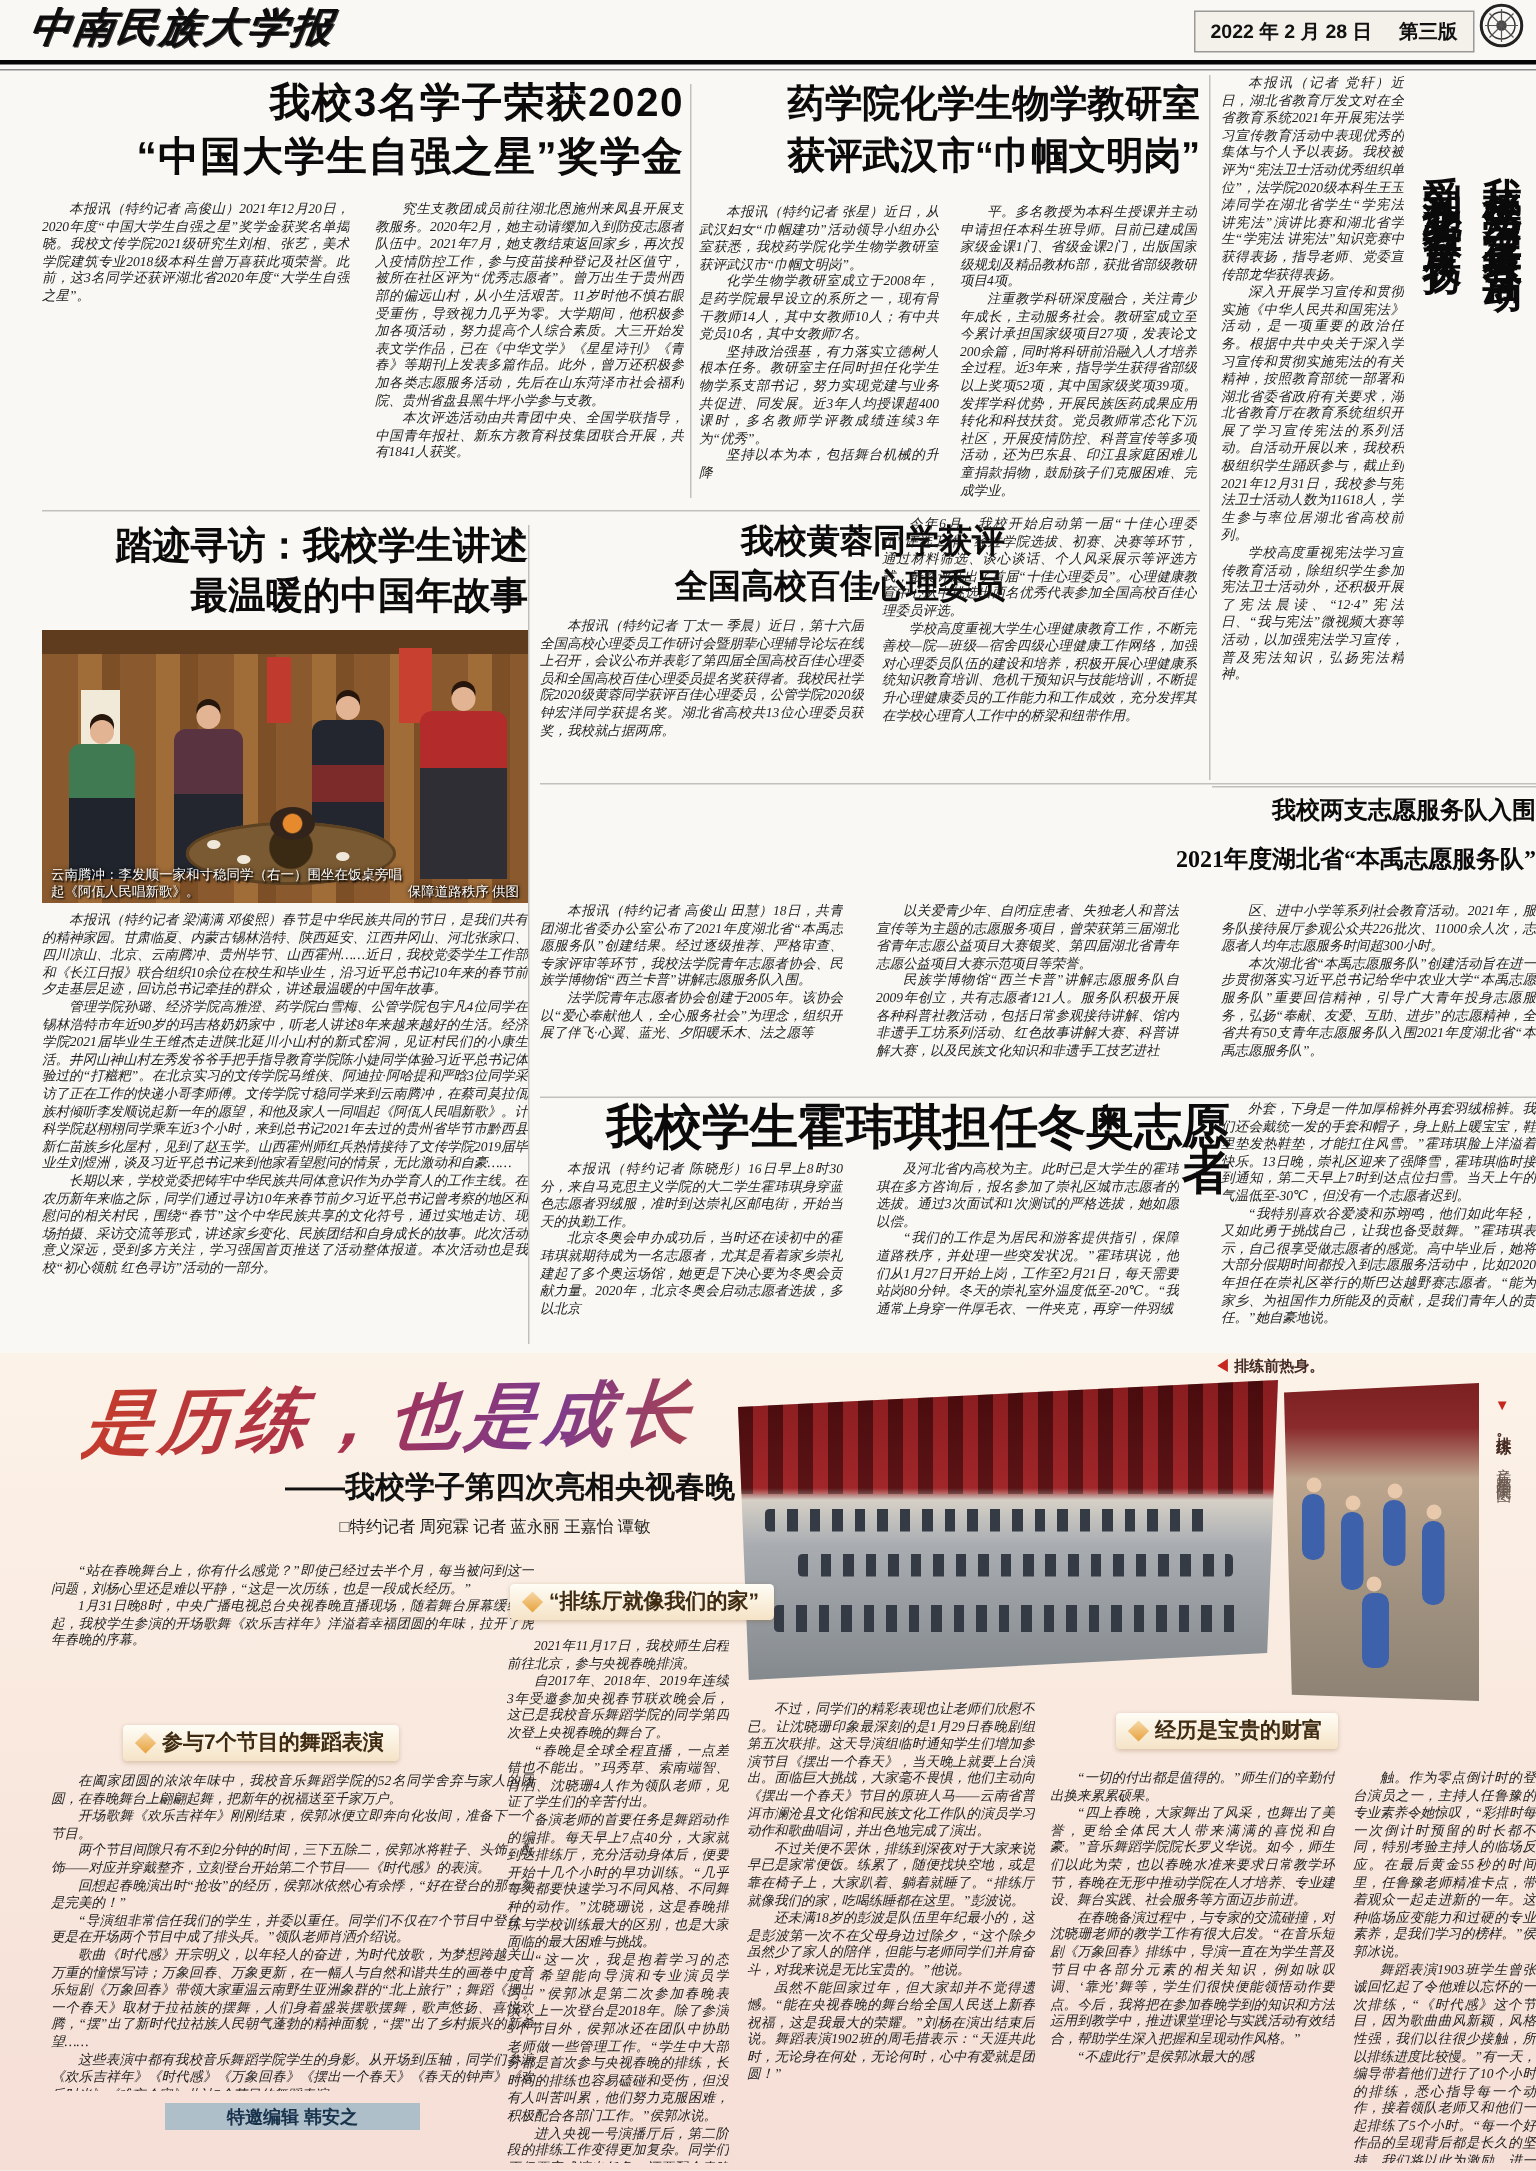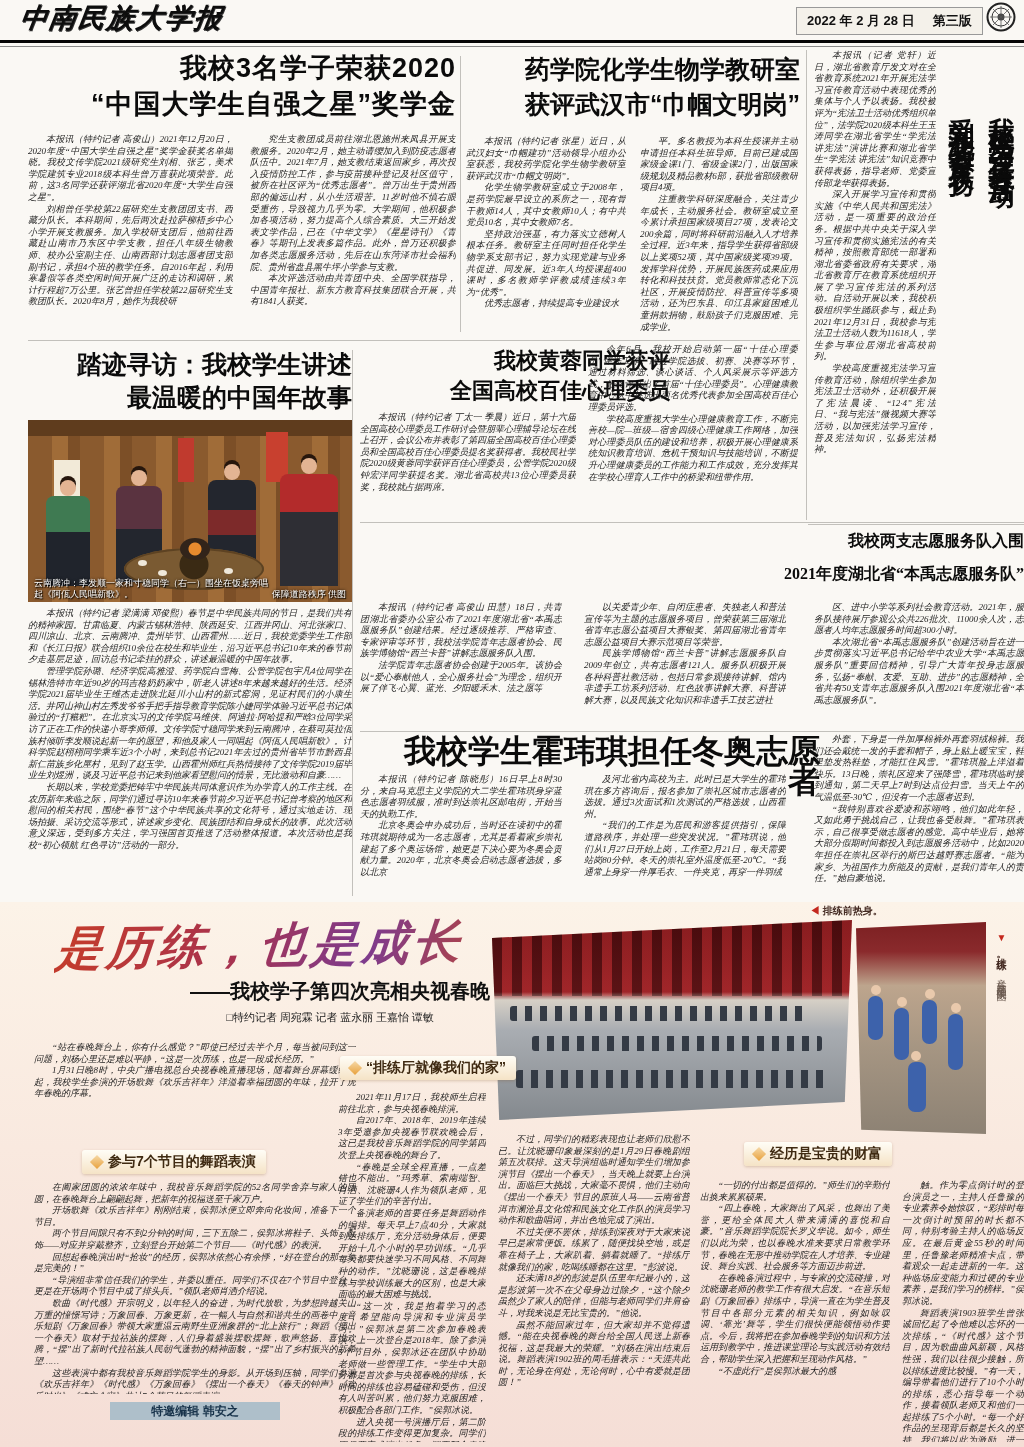--- a/index.html
+++ b/index.html
@@ -115,40 +115,39 @@
   <div class="abs rule-thick"></div>
   <div class="abs rule-thin"></div>
 
   <section>
     <div class="abs hl sans hl1a">
       <div>我校3名学子荣获2020</div>
       <div>“中国大学生自强之星”奖学金</div>
     </div>
     <div class="abs body" style="left:28px;top:134px;width:205px;height:200px;">
         <p class="para">本报讯（特约记者 高俊山）2021年12月20日，2020年度“中国大学生自强之星”奖学金获奖名单揭晓。我校文传学院2021级研究生刘相、张艺，美术学院建筑专业2018级本科生曾万喜获此项荣誉。此前，这3名同学还获评湖北省2020年度“大学生自强之星”。</p>
-        <p class="para">刘相曾任学校第22届研究生支教团团支书、西藏分队长。本科期间，先后两次赴拉萨柳梧乡中心小学开展支教服务。加入学校研支团后，他前往西藏赴山南市乃东区中学支教，担任八年级生物教师、校办公室副主任、山南西部计划志愿者团支部副书记，承担4个班的教学任务。自2016年起，利用寒暑假等各类空闲时间开展广泛的走访和调研，累计行程超7万公里。张艺曾担任学校第22届研究生支教团队长。2020年8月，她作为我校研</p>
       </div>
     <div class="abs body" style="left:250px;top:134px;width:206px;height:200px;">
         <p class="para">究生支教团成员前往湖北恩施州来凤县开展支教服务。2020年2月，她主动请缨加入到防疫志愿者队伍中。2021年7月，她支教结束返回家乡，再次投入疫情防控工作，参与疫苗接种登记及社区值守，被所在社区评为“优秀志愿者”。曾万出生于贵州西部的偏远山村，从小生活艰苦。11岁时他不慎右眼受重伤，导致视力几乎为零。大学期间，他积极参加各项活动，努力提高个人综合素质。大三开始发表文学作品，已在《中华文学》《星星诗刊》《青春》等期刊上发表多篇作品。此外，曾万还积极参加各类志愿服务活动，先后在山东菏泽市社会福利院、贵州省盘县黑牛坪小学参与支教。</p>
         <p class="para">本次评选活动由共青团中央、全国学联指导，中国青年报社、新东方教育科技集团联合开展，共有1841人获奖。</p>
       </div>
   </section>
 
   <div class="abs vr" style="left:460px;top:56px;height:276px;"></div>
 
   <section>
     <div class="abs hl sans hl2a">
       <div>药学院化学生物学教研室</div>
       <div>获评武汉市“巾帼文明岗”</div>
     </div>
     <div class="abs body" style="left:466px;top:136px;width:160px;height:198px;">
         <p class="para">本报讯（特约记者 张星）近日，从武汉妇女“巾帼建功”活动领导小组办公室获悉，我校药学院化学生物学教研室获评武汉市“巾帼文明岗”。</p>
         <p class="para">化学生物学教研室成立于2008年，是药学院最早设立的系所之一，现有骨干教师14人，其中女教师10人；有中共党员10名，其中女教师7名。</p>
         <p class="para">坚持政治强基，有力落实立德树人根本任务。教研室主任同时担任化学生物学系支部书记，努力实现党建与业务共促进、同发展。近3年人均授课超400课时，多名教师学评教成绩连续3年为“优秀”。</p>
-        <p class="para">优秀志愿者，持续提高专业建设水</p>
+        <p class="para">坚持以本为本，包括舞台机械的升降</p>
       </div>
     <div class="abs body" style="left:640px;top:136px;width:158px;height:198px;">
         <p class="para">平。多名教授为本科生授课并主动申请担任本科生班导师。目前已建成国家级金课1门、省级金课2门，出版国家级规划及精品教材6部，获批省部级教研项目4项。</p>
         <p class="para">注重教学科研深度融合，关注青少年成长，主动服务社会。教研室成立至今累计承担国家级项目27项，发表论文200余篇，同时将科研前沿融入人才培养全过程。近3年来，指导学生获得省部级以上奖项52项，其中国家级奖项39项。发挥学科优势，开展民族医药成果应用转化和科技扶贫。党员教师常态化下沉社区，开展疫情防控、科普宣传等多项活动，还为巴东县、印江县家庭困难儿童捐款捐物，鼓励孩子们克服困难、完成学业。</p>
       </div>
   </section>
 
   <div class="abs vr" style="left:806px;top:50px;height:470px;"></div>
 
   <section>
@@ -236,21 +235,21 @@
 
   <div class="abs hr" style="left:360px;top:731px;width:664px;"></div>
 
   <section>
     <div class="abs hl serif hl7">我校学生霍玮琪担任冬奥志愿者</div>
     <div class="abs body" style="left:360px;top:774px;width:202px;height:122px;">
         <p class="para">本报讯（特约记者 陈晓彤）16日早上8时30分，来自马克思主义学院的大二学生霍玮琪身穿蓝色志愿者羽绒服，准时到达崇礼区邮电街，开始当天的执勤工作。</p>
         <p class="para">北京冬奥会申办成功后，当时还在读初中的霍玮琪就期待成为一名志愿者，尤其是看着家乡崇礼建起了多个奥运场馆，她更是下决心要为冬奥会贡献力量。2020年，北京冬奥会启动志愿者选拔，多以北京</p>
       </div>
     <div class="abs body" style="left:584px;top:774px;width:202px;height:122px;">
-        <p class="para">及河北省内高校为主。此时已是大学生的霍玮琪在多方咨询后，报名参加了崇礼区城市志愿者的选拔。通过3次面试和1次测试的严格选拔，山西霍州。</p>
+        <p class="para">及河北省内高校为主。此时已是大学生的霍玮琪在多方咨询后，报名参加了崇礼区城市志愿者的选拔。通过3次面试和1次测试的严格选拔，她如愿以偿。</p>
         <p class="para">“我们的工作是为居民和游客提供指引，保障道路秩序，并处理一些突发状况。”霍玮琪说，他们从1月27日开始上岗，工作至2月21日，每天需要站岗80分钟。冬天的崇礼室外温度低至-20℃。“我通常上身穿一件厚毛衣、一件夹克，再穿一件羽绒</p>
       </div>
     <div class="abs body" style="left:814px;top:734px;width:210px;height:162px;">
         <p class="para">外套，下身是一件加厚棉裤外再套羽绒棉裤。我们还会戴统一发的手套和帽子，身上贴上暖宝宝，鞋里垫发热鞋垫，才能扛住风雪。”霍玮琪脸上洋溢着快乐。13日晚，崇礼区迎来了强降雪，霍玮琪临时接到通知，第二天早上7时到达点位扫雪。当天上午的气温低至-30℃，但没有一个志愿者迟到。</p>
         <p class="para">“我特别喜欢谷爱凌和苏翊鸣，他们如此年轻，又如此勇于挑战自己，让我也备受鼓舞。”霍玮琪表示，自己很享受做志愿者的感觉。高中毕业后，她将大部分假期时间都投入到志愿服务活动中，比如2020年担任在崇礼区举行的斯巴达越野赛志愿者。“能为家乡、为祖国作力所能及的贡献，是我们青年人的责任。”她自豪地说。</p>
       </div>
   </section>
 
   <section class="abs feature">
     <div class="abs capline" style="left:810px;top:2px;">

